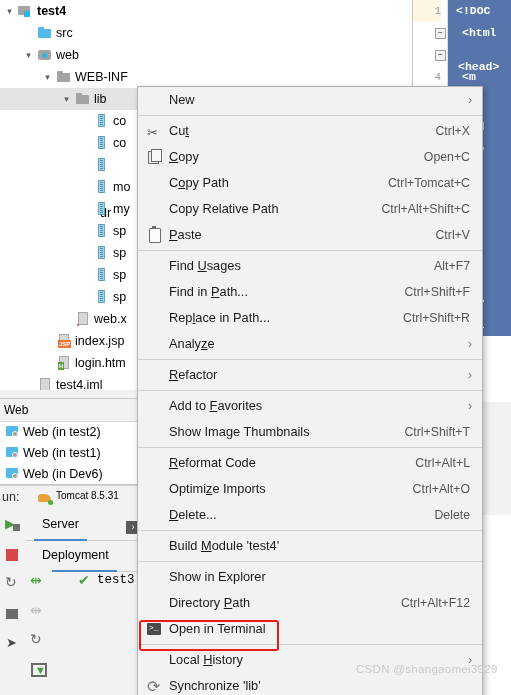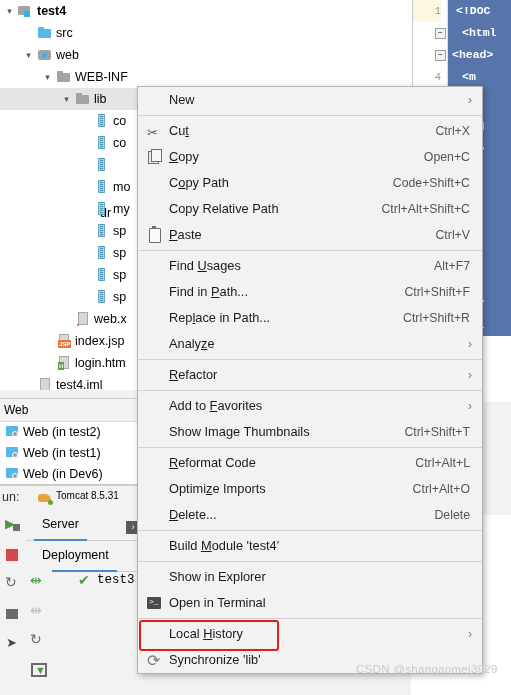--- a/index.html
+++ b/index.html
@@ -254,21 +254,21 @@
       <div class="lnum cur" style="top: 0px;">1</div>
       <div class="lnum" style="top: 22px;">2</div>
       <div class="lnum" style="top: 44px;">3</div>
       <div class="lnum" style="top: 66px;">4</div>
       <div class="lnum" style="top: 88px;">5</div>
     </div>
   <div id="code">
       <div class="selbg" style="top: 0px; height: 336px;"></div>
       <div class="cline" style="top: 0px; padding-left: 8px;">&lt;!DOC</div>
       <div class="cline" style="top: 22px; padding-left: 14px;">&lt;html</div>
-      <div class="cline" style="top: 44px; padding-left: 4px;">&lt;head&gt;</div>
+      <div class="cline" style="top: 56px; padding-left: 10px;">&lt;head&gt;</div>
       <div class="cline" style="top: 66px; padding-left: 14px;">&lt;m</div>
       <div class="cline" style="top: 88px; padding-left: 14px;">&lt;t</div>
       <div class="cline" style="top: 116px; padding-left: 2px;">/head</div>
       <div class="cline" style="top: 138px; padding-left: 2px;">body&gt;</div>
       <div class="cline" style="top: 160px; padding-left: 14px;">&lt;t</div>
       <div class="cline" style="top: 270px; padding-left: 14px;">&lt;/</div>
       <div class="cline" style="top: 292px; padding-left: 2px;">/body</div>
       <div class="cline" style="top: 314px; padding-left: 2px;">/html</div>
       <div class="foldmark" style="top: 22px;">−</div>
       <div class="foldmark" style="top: 44px;">−</div>
@@ -368,21 +368,21 @@
       <span class="label">Cu<span class="u">t</span></span>
       <span class="accel">Ctrl+X</span>
     </div>
     <div class="mi">
       <span class="mico g-copy"></span>
       <span class="label"><span class="u">C</span>opy</span>
       <span class="accel">Open+C</span>
     </div>
     <div class="mi">
       <span class="label">C<span class="u">o</span>py Path</span>
-      <span class="accel">Code+Shift+C</span>
+      <span class="accel">Ctrl+Tomcat+C</span>
     </div>
     <div class="mi">
       <span class="label">Copy Relative Path</span>
       <span class="accel">Ctrl+Alt+Shift+C</span>
     </div>
     <div class="mi">
       <span class="mico g-paste"></span>
       <span class="label"><span class="u">P</span>aste</span>
       <span class="accel">Ctrl+V</span>
     </div>
@@ -432,20 +432,24 @@
     </div>
     <div class="sep"></div>
     <div class="mi">
       <span class="label">Build <span class="u">M</span>odule 'test4'</span>
     </div>
     <div class="sep"></div>
     <div class="mi">
       <span class="label">Show in Explorer</span>
     </div>
     <div class="mi">
+      <span class="label">Directory <span class="u">P</span>ath</span>
+      <span class="accel">Ctrl+Alt+F12</span>
+    </div>
+    <div class="mi">
       <span class="mico g-term"></span>
       <span class="label">Open in Terminal</span>
     </div>
     <div class="sep"></div>
     <div class="mi">
       <span class="label">Local <span class="u">H</span>istory</span>
       <span class="sub">›</span>
     </div>
     <div class="mi">
       <span class="mico g-sync"></span>

